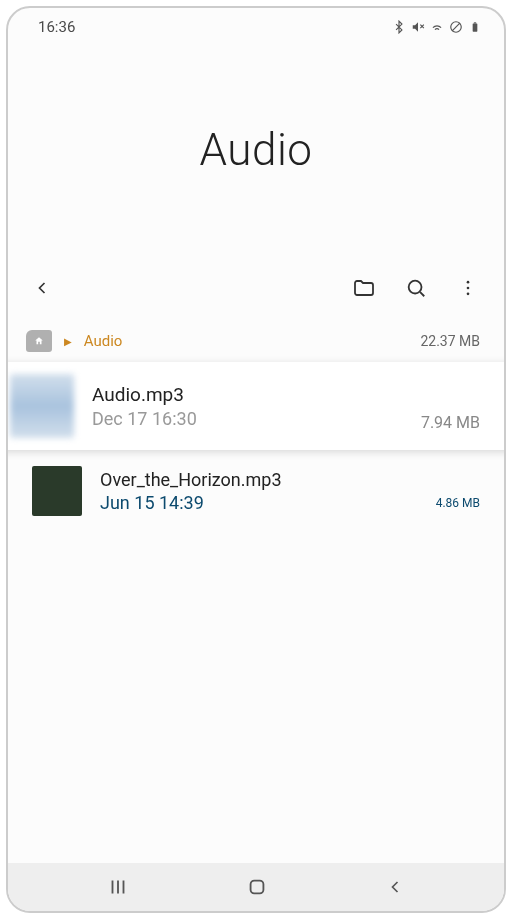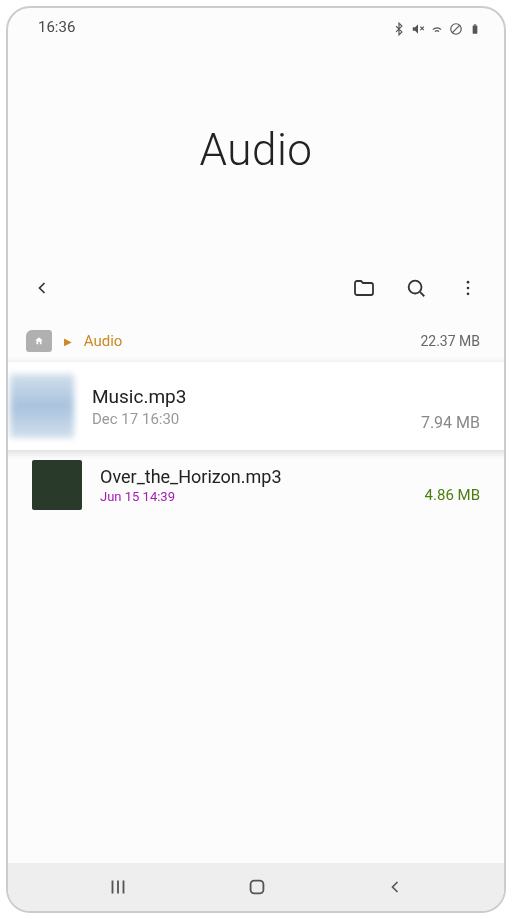--- a/index.html
+++ b/index.html
@@ -25,21 +25,21 @@
       border-radius: 24px;
       overflow: hidden;
       position: relative;
       background: #fcfcfc;
       display: flex;
       flex-direction: column;
     }
     .status-bar {
       display: flex;
       justify-content: space-between;
-      align-items: flex-end;
+      align-items: center;
       padding: 10px 22px 4px 30px;
       font-size: 15px;
       color: #4a4a4a;
     }
     .status-icons { display: flex; align-items: center; gap: 5px; }
     .status-icons svg { width: 14px; height: 14px; }
     .header-large {
       display: flex;
       align-items: center;
       justify-content: center;
@@ -89,21 +89,21 @@
       padding: 8px 22px 8px 18px;
       gap: 10px;
     }
     .sort-icon { color: #666; }
     .sort-label { color: #666; font-size: 15px; margin-right: 8px; }
     .arrow-down { color: #666; }
     .file-list { flex: 1; position: relative; }
     .file-row {
       display: flex;
       align-items: center;
-      padding: 10px 24px;
+      padding: 16px 24px;
       gap: 18px;
     }
     .file-row.selected {
       background: #fff;
       margin: 0 -10px;
       padding: 12px 34px 12px 12px;
       box-shadow: 0 2px 8px rgba(0,0,0,0.15);
       border-radius: 2px;
     }
     .thumb {
@@ -113,24 +113,24 @@
       flex-shrink: 0;
     }
     .thumb.selected-thumb {
       width: 64px; height: 64px;
       background: linear-gradient(to bottom, #d2dfec 0%, #a9c3de 50%, #d2dfec 100%);
       filter: blur(3px);
     }
     .thumb.dark { background: #2a3a2a; }
     .file-info { flex: 1; }
     .file-name { font-size: 18px; color: #222; margin-bottom: 2px; }
-    .file-date { font-size: 13px; color: #a21caf; }
-    .file-size { font-size: 15px; color: #4d7c0f; align-self: flex-end; padding-bottom: 6px; }
+    .file-date { font-size: 18px; color: #0c4a6e; }
+    .file-size { font-size: 12px; color: #0c4a6e; align-self: flex-end; padding-bottom: 6px; }
     .file-row.selected .file-name { font-size: 19px; }
-    .file-row.selected .file-date { font-size: 15px; color: #999; }
+    .file-row.selected .file-date { font-size: 18px; color: #999; }
     .file-row.selected .file-size { font-size: 16px; color: #888; }
     .nav-bar {
       height: 48px;
       background: #eeeeee;
       display: flex;
       align-items: center;
       justify-content: space-around;
       padding: 0 40px;
     }
     .nav-btn {
@@ -210,21 +210,21 @@
       <span class="bc-arrow">▶</span>
       <span class="bc-current">Audio</span>
       <span class="bc-size">22.37 MB</span>
     </div>
 
 
     <div class="file-list">
       <div class="file-row selected">
         <div class="thumb selected-thumb"></div>
         <div class="file-info">
-          <div class="file-name">Music.mp3</div>
+          <div class="file-name">Audio.mp3</div>
           <div class="file-date">Dec 17 16:30</div>
         </div>
         <div class="file-size">7.94 MB</div>
       </div>
       <div class="file-row">
         <div class="thumb dark"></div>
         <div class="file-info">
           <div class="file-name">Over_the_Horizon.mp3</div>
           <div class="file-date">Jun 15 14:39</div>
         </div>

